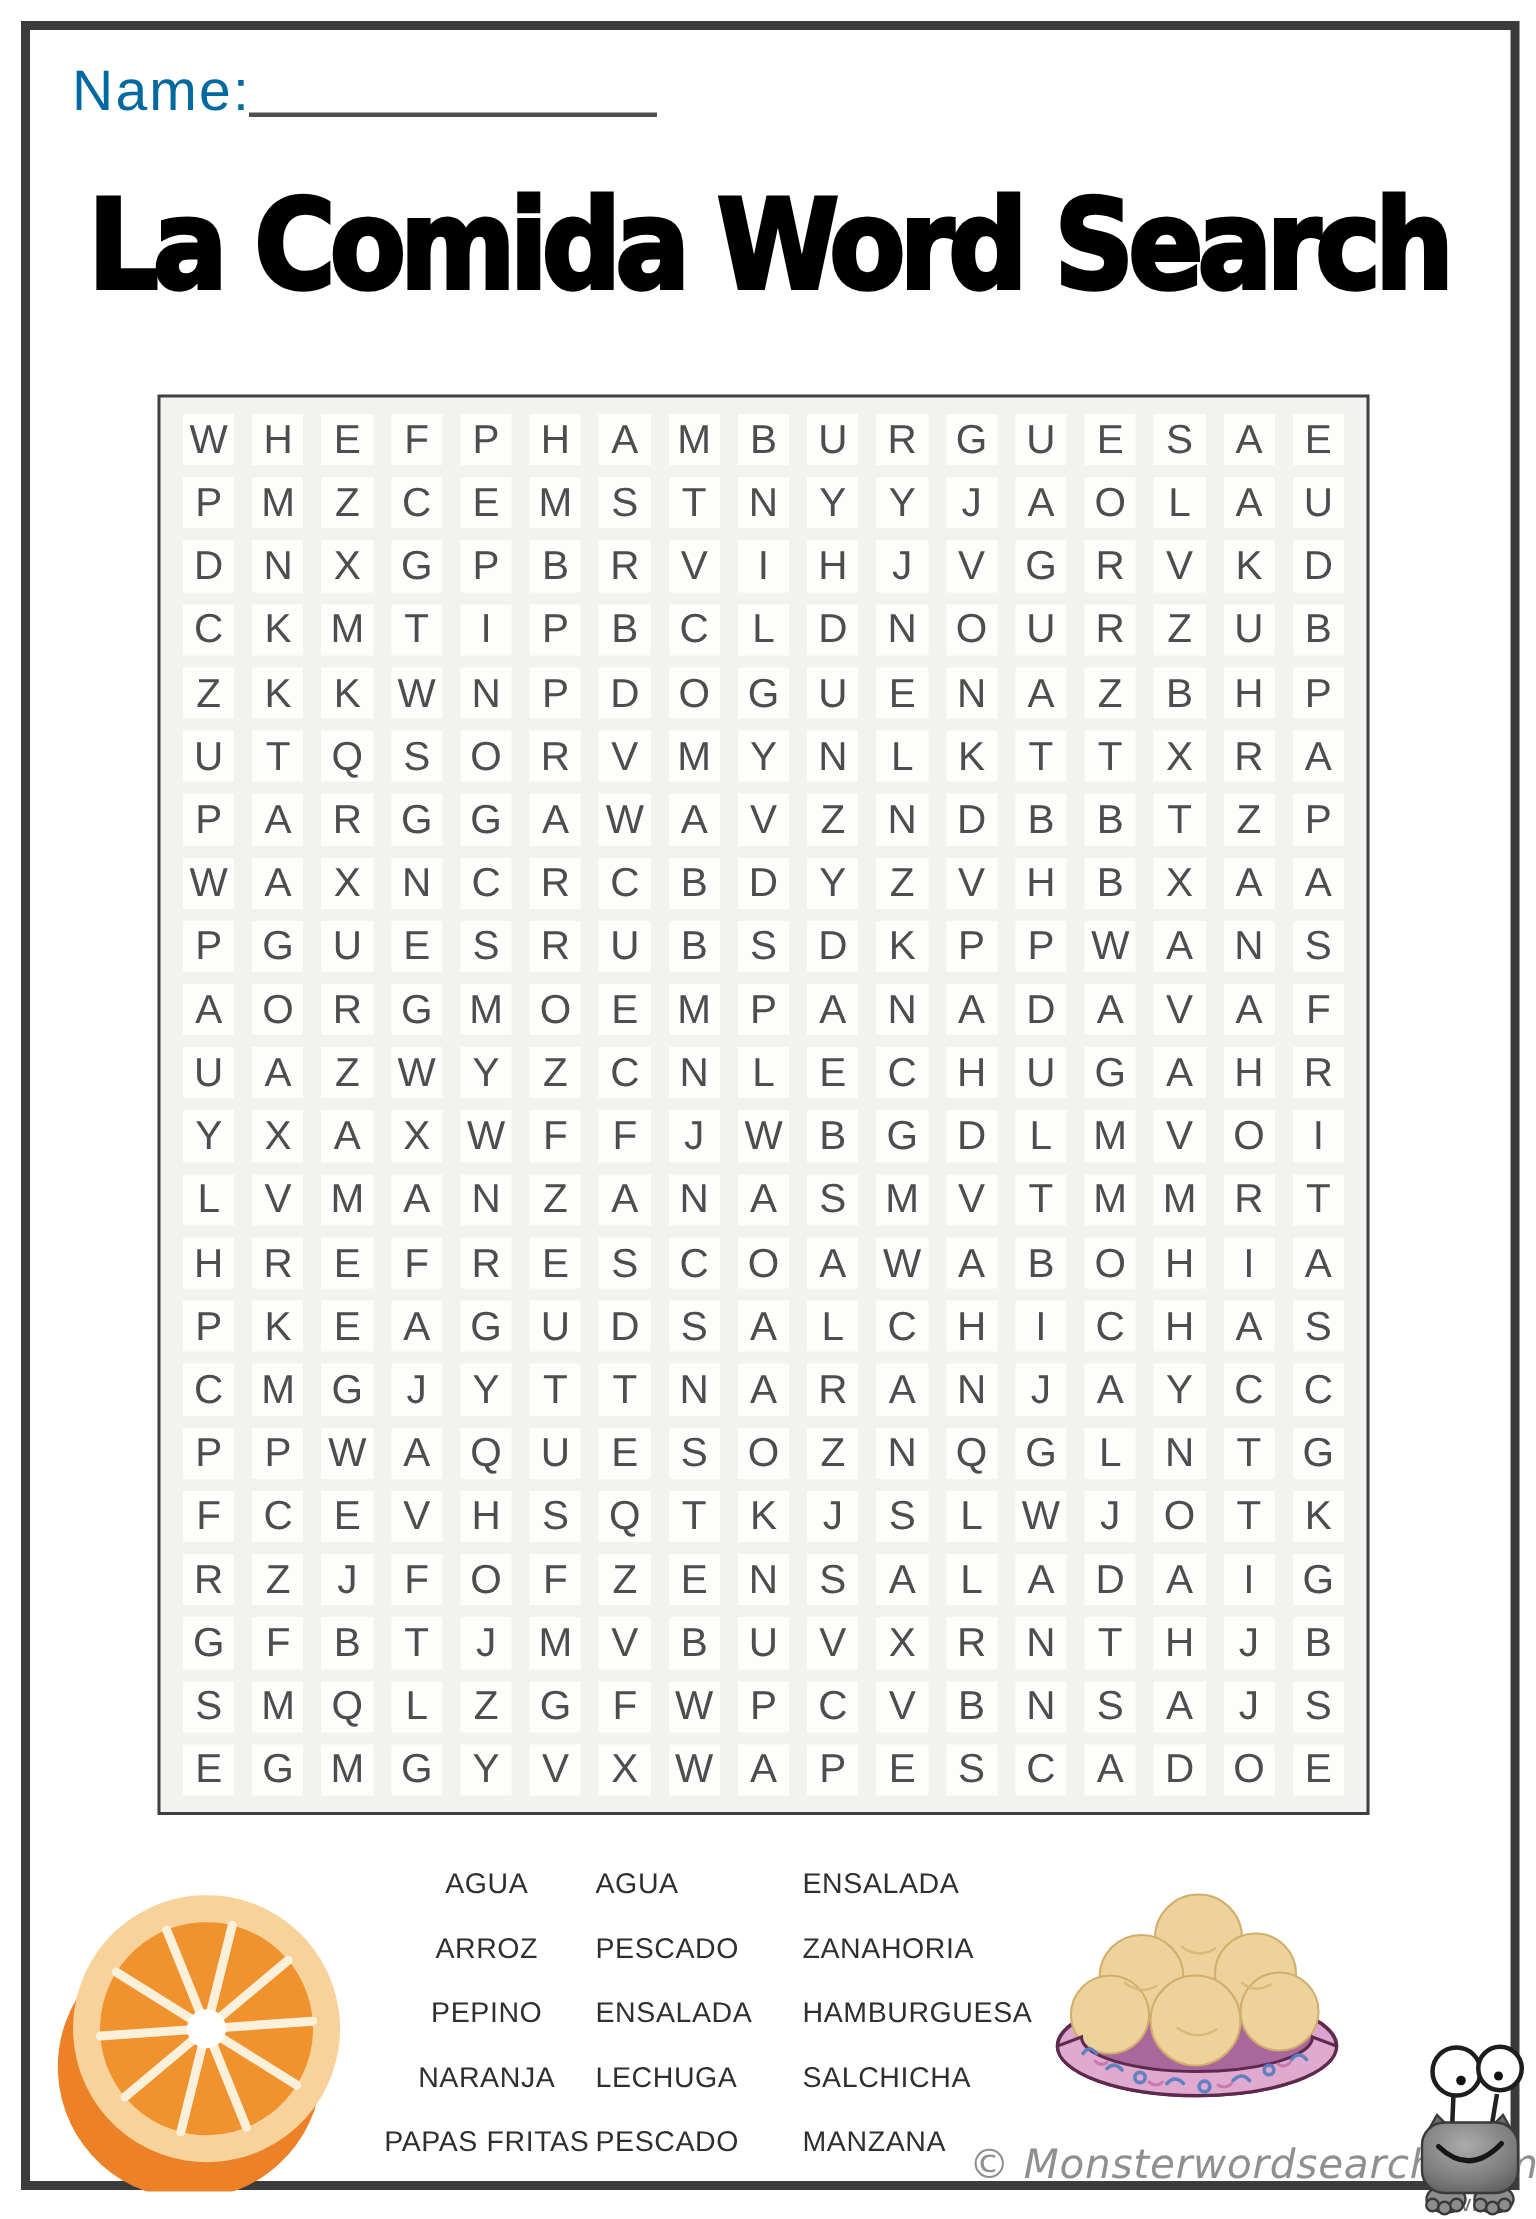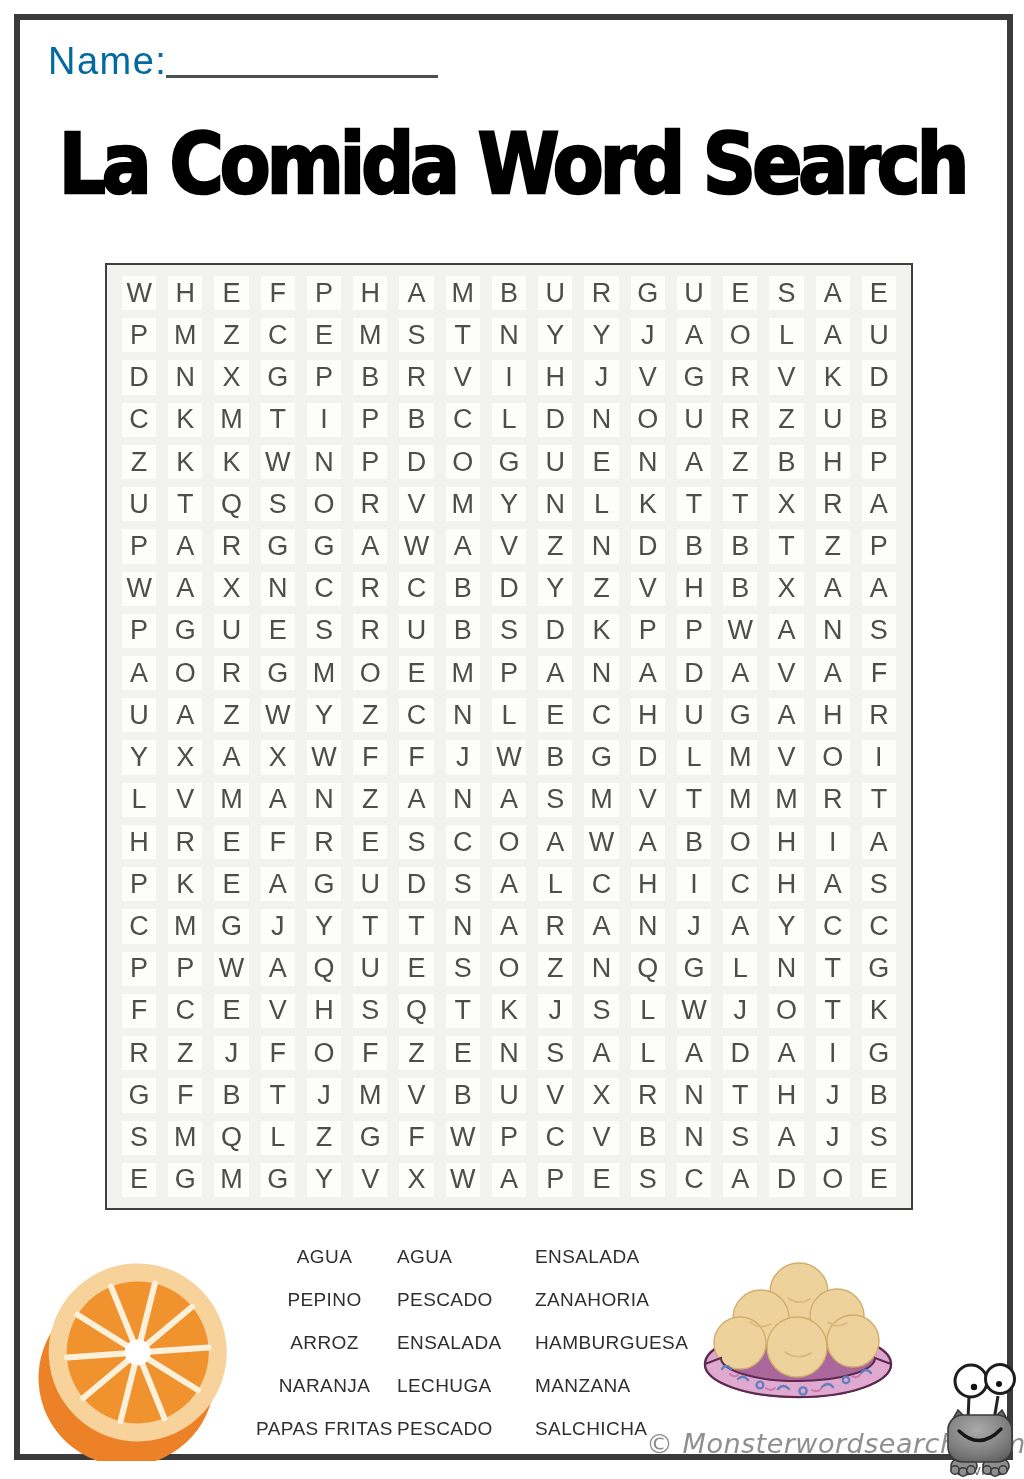--- a/index.html
+++ b/index.html
@@ -446,38 +446,38 @@
       <div class="cell">C</div>
       <div class="cell">A</div>
       <div class="cell">D</div>
       <div class="cell">O</div>
       <div class="cell">E</div>
     </div>
 
   <div class="word-list">
       <div class="word-col word-col-1">
         <div class="word">AGUA</div>
+        <div class="word">ARROZ</div>
         <div class="word">PEPINO</div>
-        <div class="word">ARROZ</div>
         <div class="word">NARANJA</div>
         <div class="word">PAPAS FRITAS</div>
       </div>
       <div class="word-col word-col-2">
         <div class="word">AGUA</div>
         <div class="word">PESCADO</div>
         <div class="word">ENSALADA</div>
         <div class="word">LECHUGA</div>
         <div class="word">PESCADO</div>
       </div>
       <div class="word-col word-col-3">
         <div class="word">ENSALADA</div>
         <div class="word">ZANAHORIA</div>
         <div class="word">HAMBURGUESA</div>
+        <div class="word">SALCHICHA</div>
         <div class="word">MANZANA</div>
-        <div class="word">SALCHICHA</div>
       </div>
     </div>
 
   <div class="orange-art">
     <svg width="200" height="205" viewBox="0 0 200 205">
       <g transform="rotate(-14 100 102)">
         <circle cx="86" cy="119" r="88" fill="#EC8127"></circle>
         <circle cx="103" cy="97" r="89" fill="#F8D29B"></circle>
         <g transform="translate(103 97)">
           <circle r="71" fill="#F0932F"></circle>

